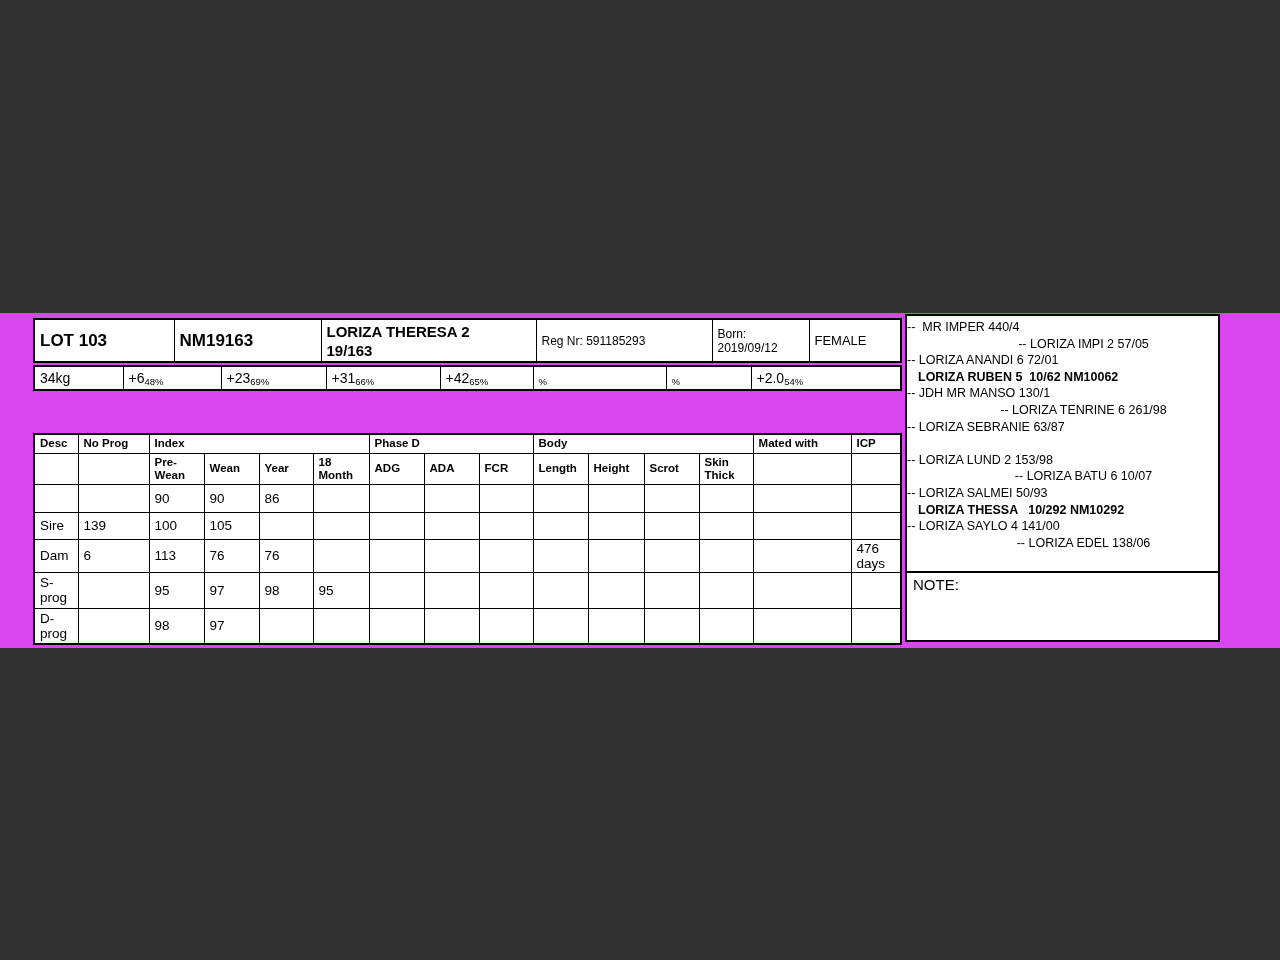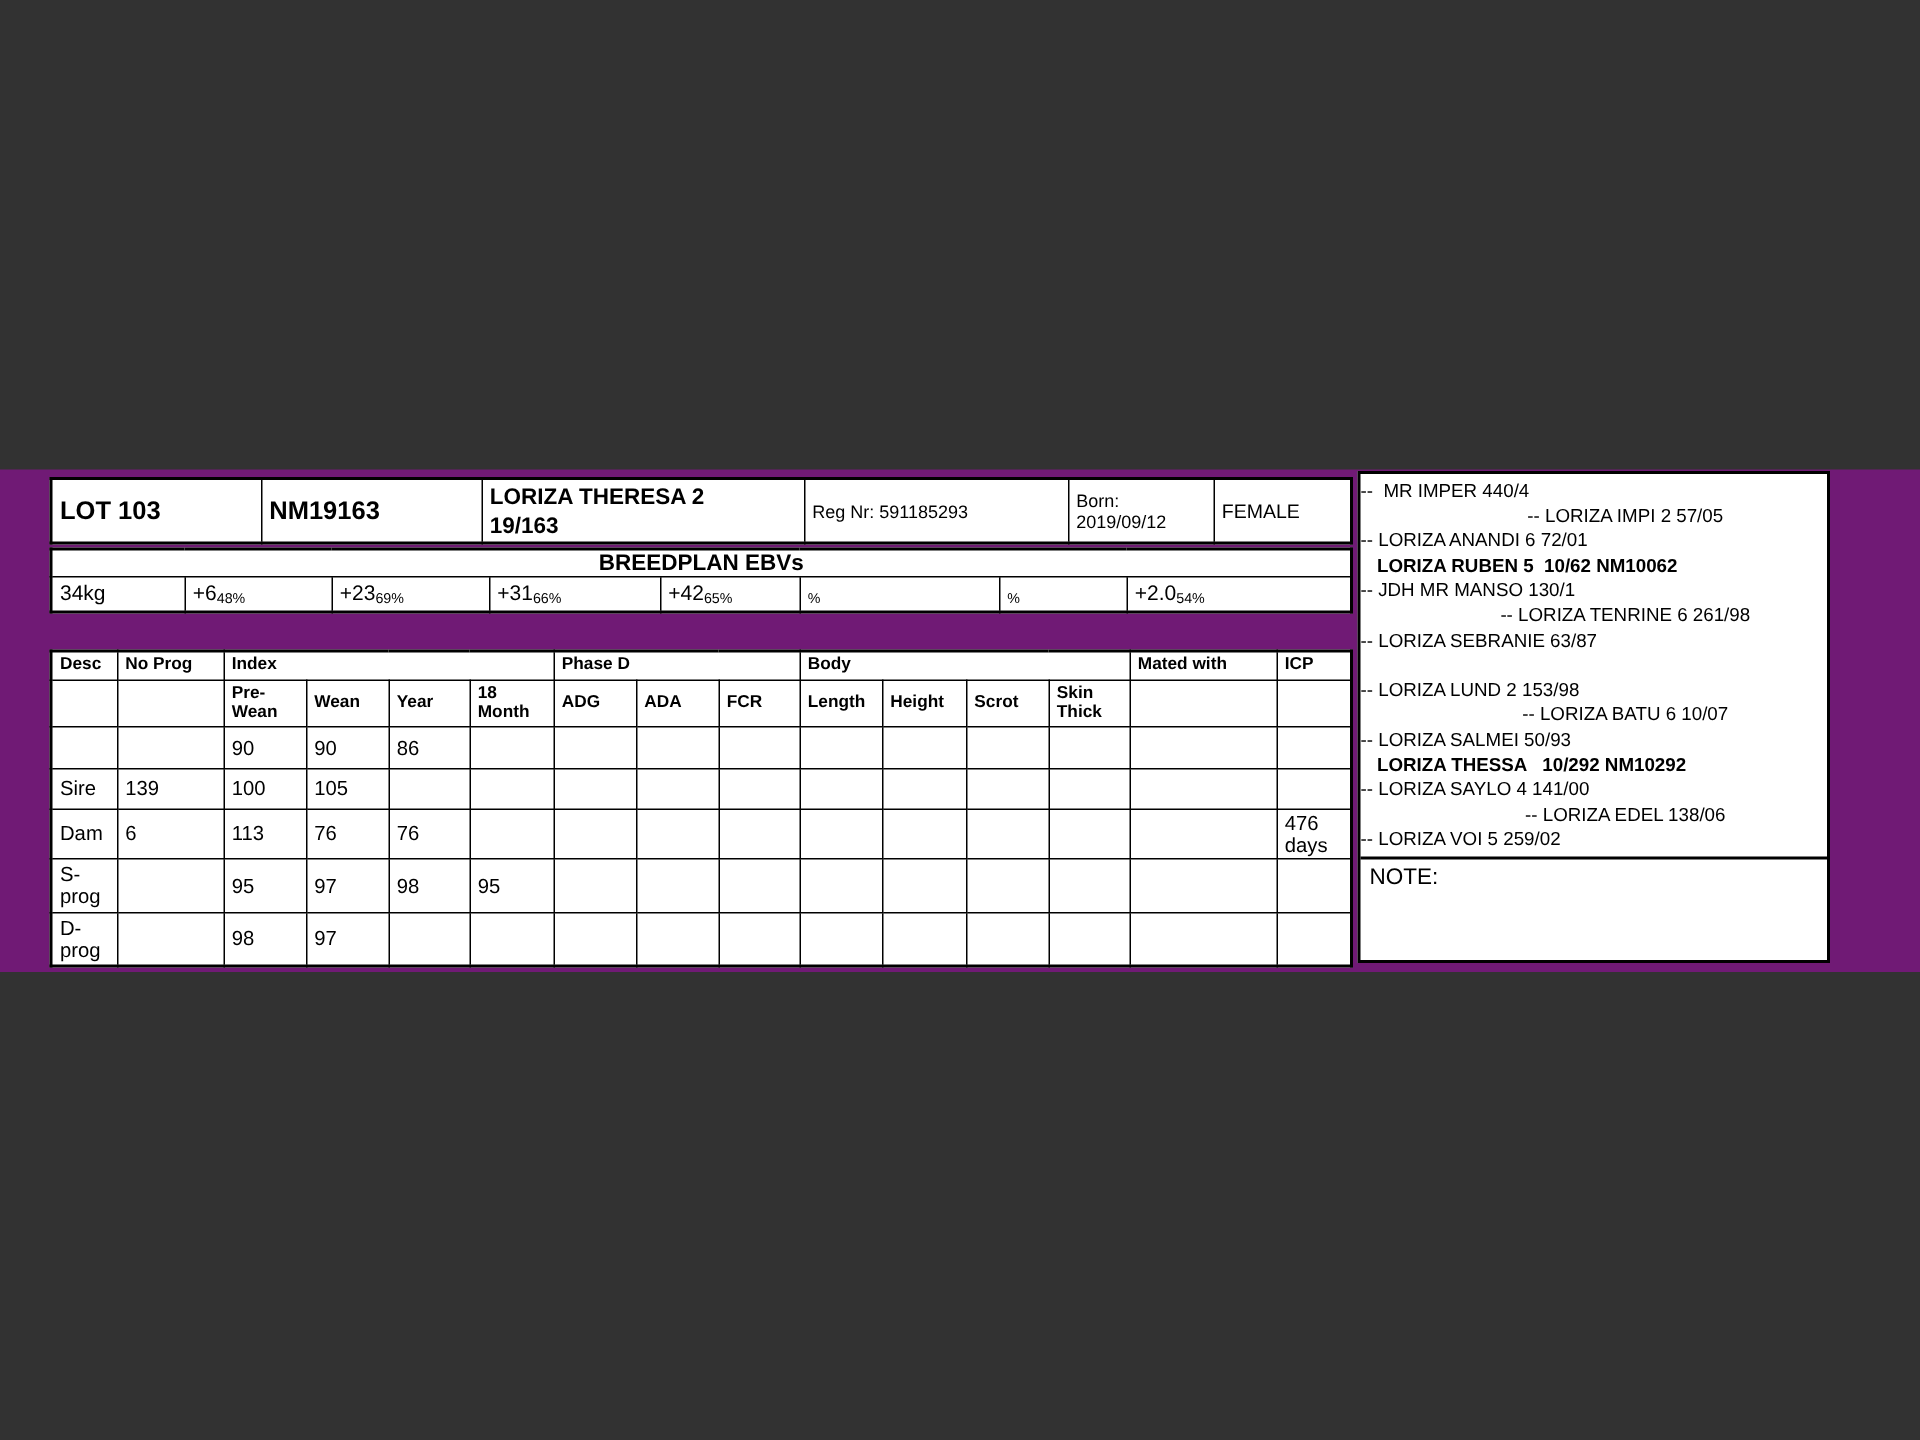--- a/index.html
+++ b/index.html
@@ -1,20 +1,20 @@
 <!DOCTYPE html>
 <html><head>
 <meta charset="utf-8">
 <style>
   html,body { margin:0; padding:0; background:#323232; }
   .canvas {
     position:relative; width:1280px; height:960px; background:#323232;
     font-family:"Liberation Sans", sans-serif; color:#000; overflow:hidden;
   }
-  .page { position:absolute; left:0; top:313px; width:1280px; height:335px; background:#701a75; }
+  .page { position:absolute; left:0; top:313px; width:1280px; height:335px; background:#d946ef; }
 
   table.t { border-collapse:collapse; table-layout:fixed; position:absolute; background:#fff; border:2px solid #000; }
   table.t th, table.t td { border:1px solid #000; padding:1px 2px 1px 5px; overflow:hidden; text-align:left; }
 
   
   .header-t { left:33px; top:5px; width:867px; height:45px; }
   .header-t td { vertical-align:middle; }
   .header-t .big  { font-weight:bold; font-size:17px; }
   .header-t .name { font-weight:bold; font-size:15px; vertical-align:top; line-height:19px; padding-top:2px; }
   .header-t .small{ font-size:12px;margin-top:23px; }
@@ -85,23 +85,20 @@
         <col style="width:89px">
           <col style="width:98px">
           <col style="width:105px">
           <col style="width:114px">
         <col style="width:93px">
           <col style="width:133px">
           <col style="width:85px">
           <col style="width:150px">
       </colgroup>
       <tbody>
-          <tr>
-        <th class="ttl" colspan="8">BREEDPLAN EBVs</th>
-      </tr>
       <tr>
         <td class="val"><span>34kg</span><span class="acc"></span></td>
         <td class="val"><span>+6</span><span class="acc">48%</span></td>
         <td class="val"><span>+23</span><span class="acc">69%</span></td>
         <td class="val"><span>+31</span><span class="acc">66%</span></td>
         <td class="val"><span>+42</span><span class="acc">65%</span></td>
         <td class="val"><span></span><span class="acc">%</span></td>
         <td class="val"><span></span><span class="acc">%</span></td>
         <td class="val"><span>+2.0</span><span class="acc">54%</span></td>
       </tr>
@@ -250,21 +247,20 @@
         <div class="ped-line i3">-- JDH MR MANSO 130/1</div>
         <div class="ped-line i2">-- LORIZA TENRINE 6 261/98</div>
         <div class="ped-line i3">-- LORIZA SEBRANIE 63/87</div>
         <div class="ped-line"></div>
         <div class="ped-line i3">-- LORIZA LUND 2 153/98</div>
         <div class="ped-line i2">-- LORIZA BATU 6 10/07</div>
         <div class="ped-line i3">-- LORIZA SALMEI 50/93</div>
         <div class="ped-line i1">LORIZA THESSA   10/292 NM10292</div>
         <div class="ped-line i3">-- LORIZA SAYLO 4 141/00</div>
         <div class="ped-line i2">-- LORIZA EDEL 138/06</div>
-        <div class="ped-line i3">-- LORIZA VOI 5 259/02</div>
       </div>
       <div class="note-box">
         <span>NOTE:</span>
       </div>
     </div>
 
   </div>
 </div>
 
 </body></html>

